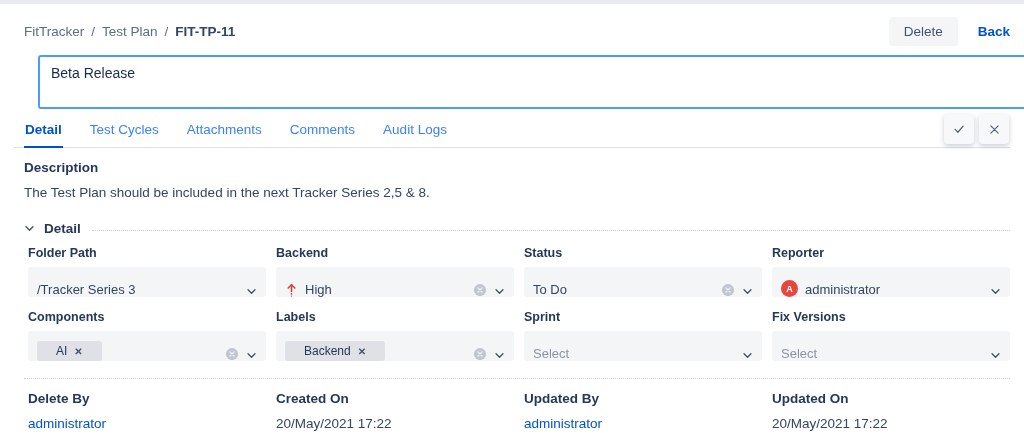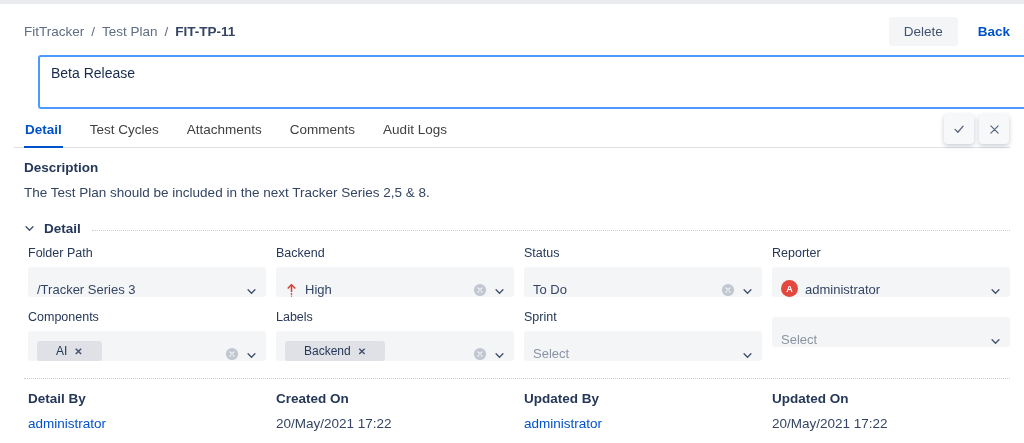--- a/index.html
+++ b/index.html
@@ -19,41 +19,41 @@
   .link-back { color:#0052cc; font-weight:bold; font-size:13.5px; text-decoration:none; cursor:pointer; }
 
   
   .title-box { display:block; width:100%; height:54px; border:2px solid #4c9aff; border-radius:3px;
                padding:7px 11px; font-family:inherit; font-size:14px; color:#172b4d;
                resize:none; outline:none; line-height:1.3;margin-left:24px; }
 
   
   .tabs { display:flex; gap:26px; margin-top:10px; padding-left:10px;
           border-bottom:1px solid #dfe1e6; }
-  .tab { font-size:13.5px; color:#404040; padding:3px 1px 9px; cursor:pointer; border-bottom:2px solid transparent;
+  .tab { font-size:13.5px; color:#3b82f6; padding:3px 1px 9px; cursor:pointer; border-bottom:2px solid transparent;
          margin-bottom:-1px; text-decoration:none; }
   .tab.active { color:#0052cc; border-bottom-color:#0052cc; font-weight:600; }
 
   
   .edit-actions { position:absolute; top:110px; right:15px; display:flex; gap:5px; }
   .edit-btn { width:30px; height:30px; background:#f7f8f9; border:none; border-radius:4px;
               box-shadow:0 2px 5px rgba(9,30,66,.22); display:flex; align-items:center;
               justify-content:center; color:#505f79; font-size:14px; cursor:pointer; }
 
   
   .content { padding:12px 0 0 10px; }
   .section-label { font-size:13.5px; font-weight:bold; color:#253858; }
   .description-text { margin-top:10px; font-size:13.5px; color:#344563; }
 
   .detail-toggle { display:flex; align-items:center; gap:9px; margin-top:21px; cursor:pointer; }
   .detail-toggle .rule { flex:1; border-top:1px dotted #c9cfd9; margin-left:2px; position:relative; top:2px; }
 
   .fields-grid { display:grid; grid-template-columns:repeat(4,1fr); column-gap:10px; row-gap:13px;
                  margin:10px 0 0 4px; }
-  .field-label { font-size:12.5px; font-weight:normal; color:#253858; }
+  .field-label { font-size:12.5px; font-weight:bold; color:#253858; }
   .control { margin-top:7px; height:30px; display:flex; align-items:flex-end; gap:7px;
              background:#f4f5f7; border-radius:3px; padding:0 9px; font-size:13px; color:#344563;
              cursor:pointer; }
   .control .spacer { flex:1; }
   .control .placeholder { color:#8993a4; }
   .chip { display:flex; align-items:center; gap:7px; background:#dfe1e6; border-radius:3px;
           padding:3px 19px; font-size:12px; color:#253858; }
   .chip .chip-x { font-size:10px; font-weight:bold; color:#42526e; cursor:pointer; }
   .avatar { width:17px; height:17px; border-radius:50%; background:#e2483d; color:#fff;
             display:flex; align-items:center; justify-content:center; font-size:9px; font-weight:bold; }
@@ -255,37 +255,38 @@
           <span class="spacer"></span>
           <span class="icon">
             <svg width="11" height="11" viewBox="0 0 16 16">
                 <path d="M3 5.5l5 5 5-5" stroke="#42526e" stroke-width="2" fill="none" stroke-linecap="round" stroke-linejoin="round"></path>
               </svg>
           </span>
         </div>
       </div>
 
       <div>
+        <div class="field-label">Fix Versions</div>
         <div class="control">
           <span class="placeholder">Select</span>
           <span class="spacer"></span>
           <span class="icon">
             <svg width="11" height="11" viewBox="0 0 16 16">
                 <path d="M3 5.5l5 5 5-5" stroke="#42526e" stroke-width="2" fill="none" stroke-linecap="round" stroke-linejoin="round"></path>
               </svg>
           </span>
         </div>
       </div>
 
     </div>
 
     <div class="meta-sep"></div>
     <div class="meta-grid">
       <div>
-        <div class="meta-label">Detail By</div>
+        <div class="meta-label">Delete By</div>
         <div class="meta-value"><a>administrator</a></div>
       </div>
       <div>
         <div class="meta-label">Created On</div>
         <div class="meta-value">20/May/2021 17:22</div>
       </div>
       <div>
         <div class="meta-label">Updated By</div>
         <div class="meta-value"><a>administrator</a></div>
       </div>

